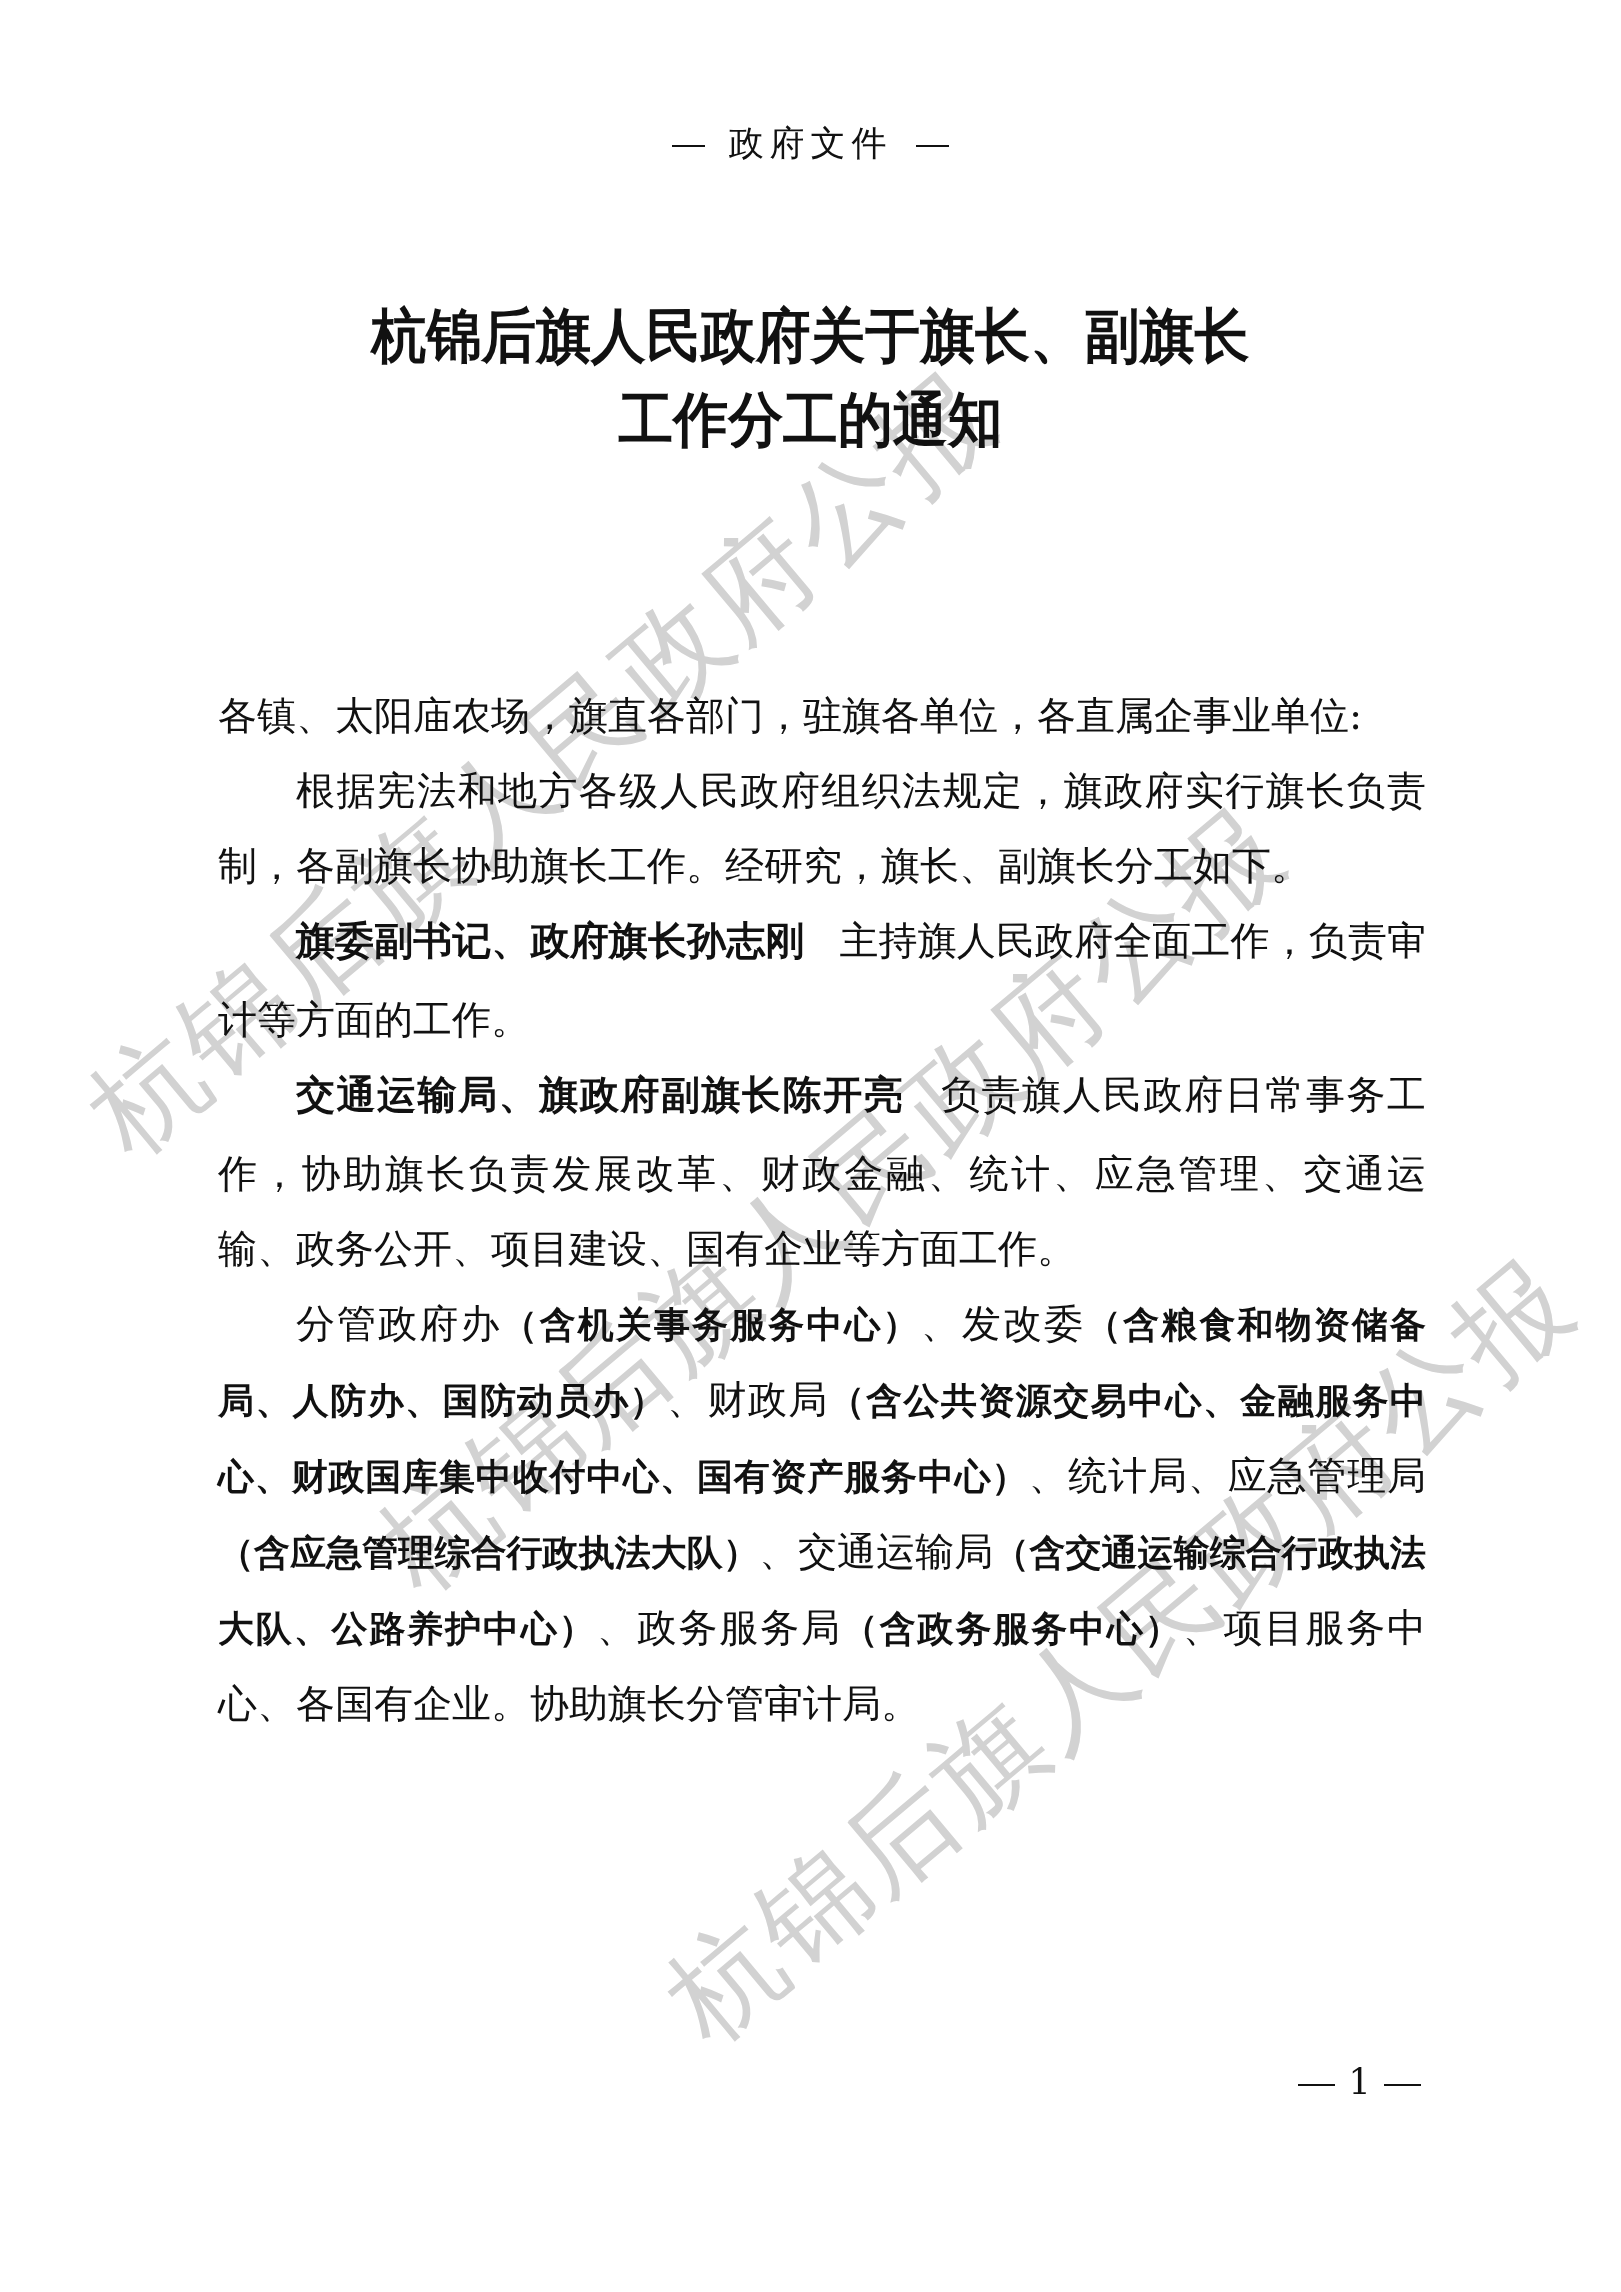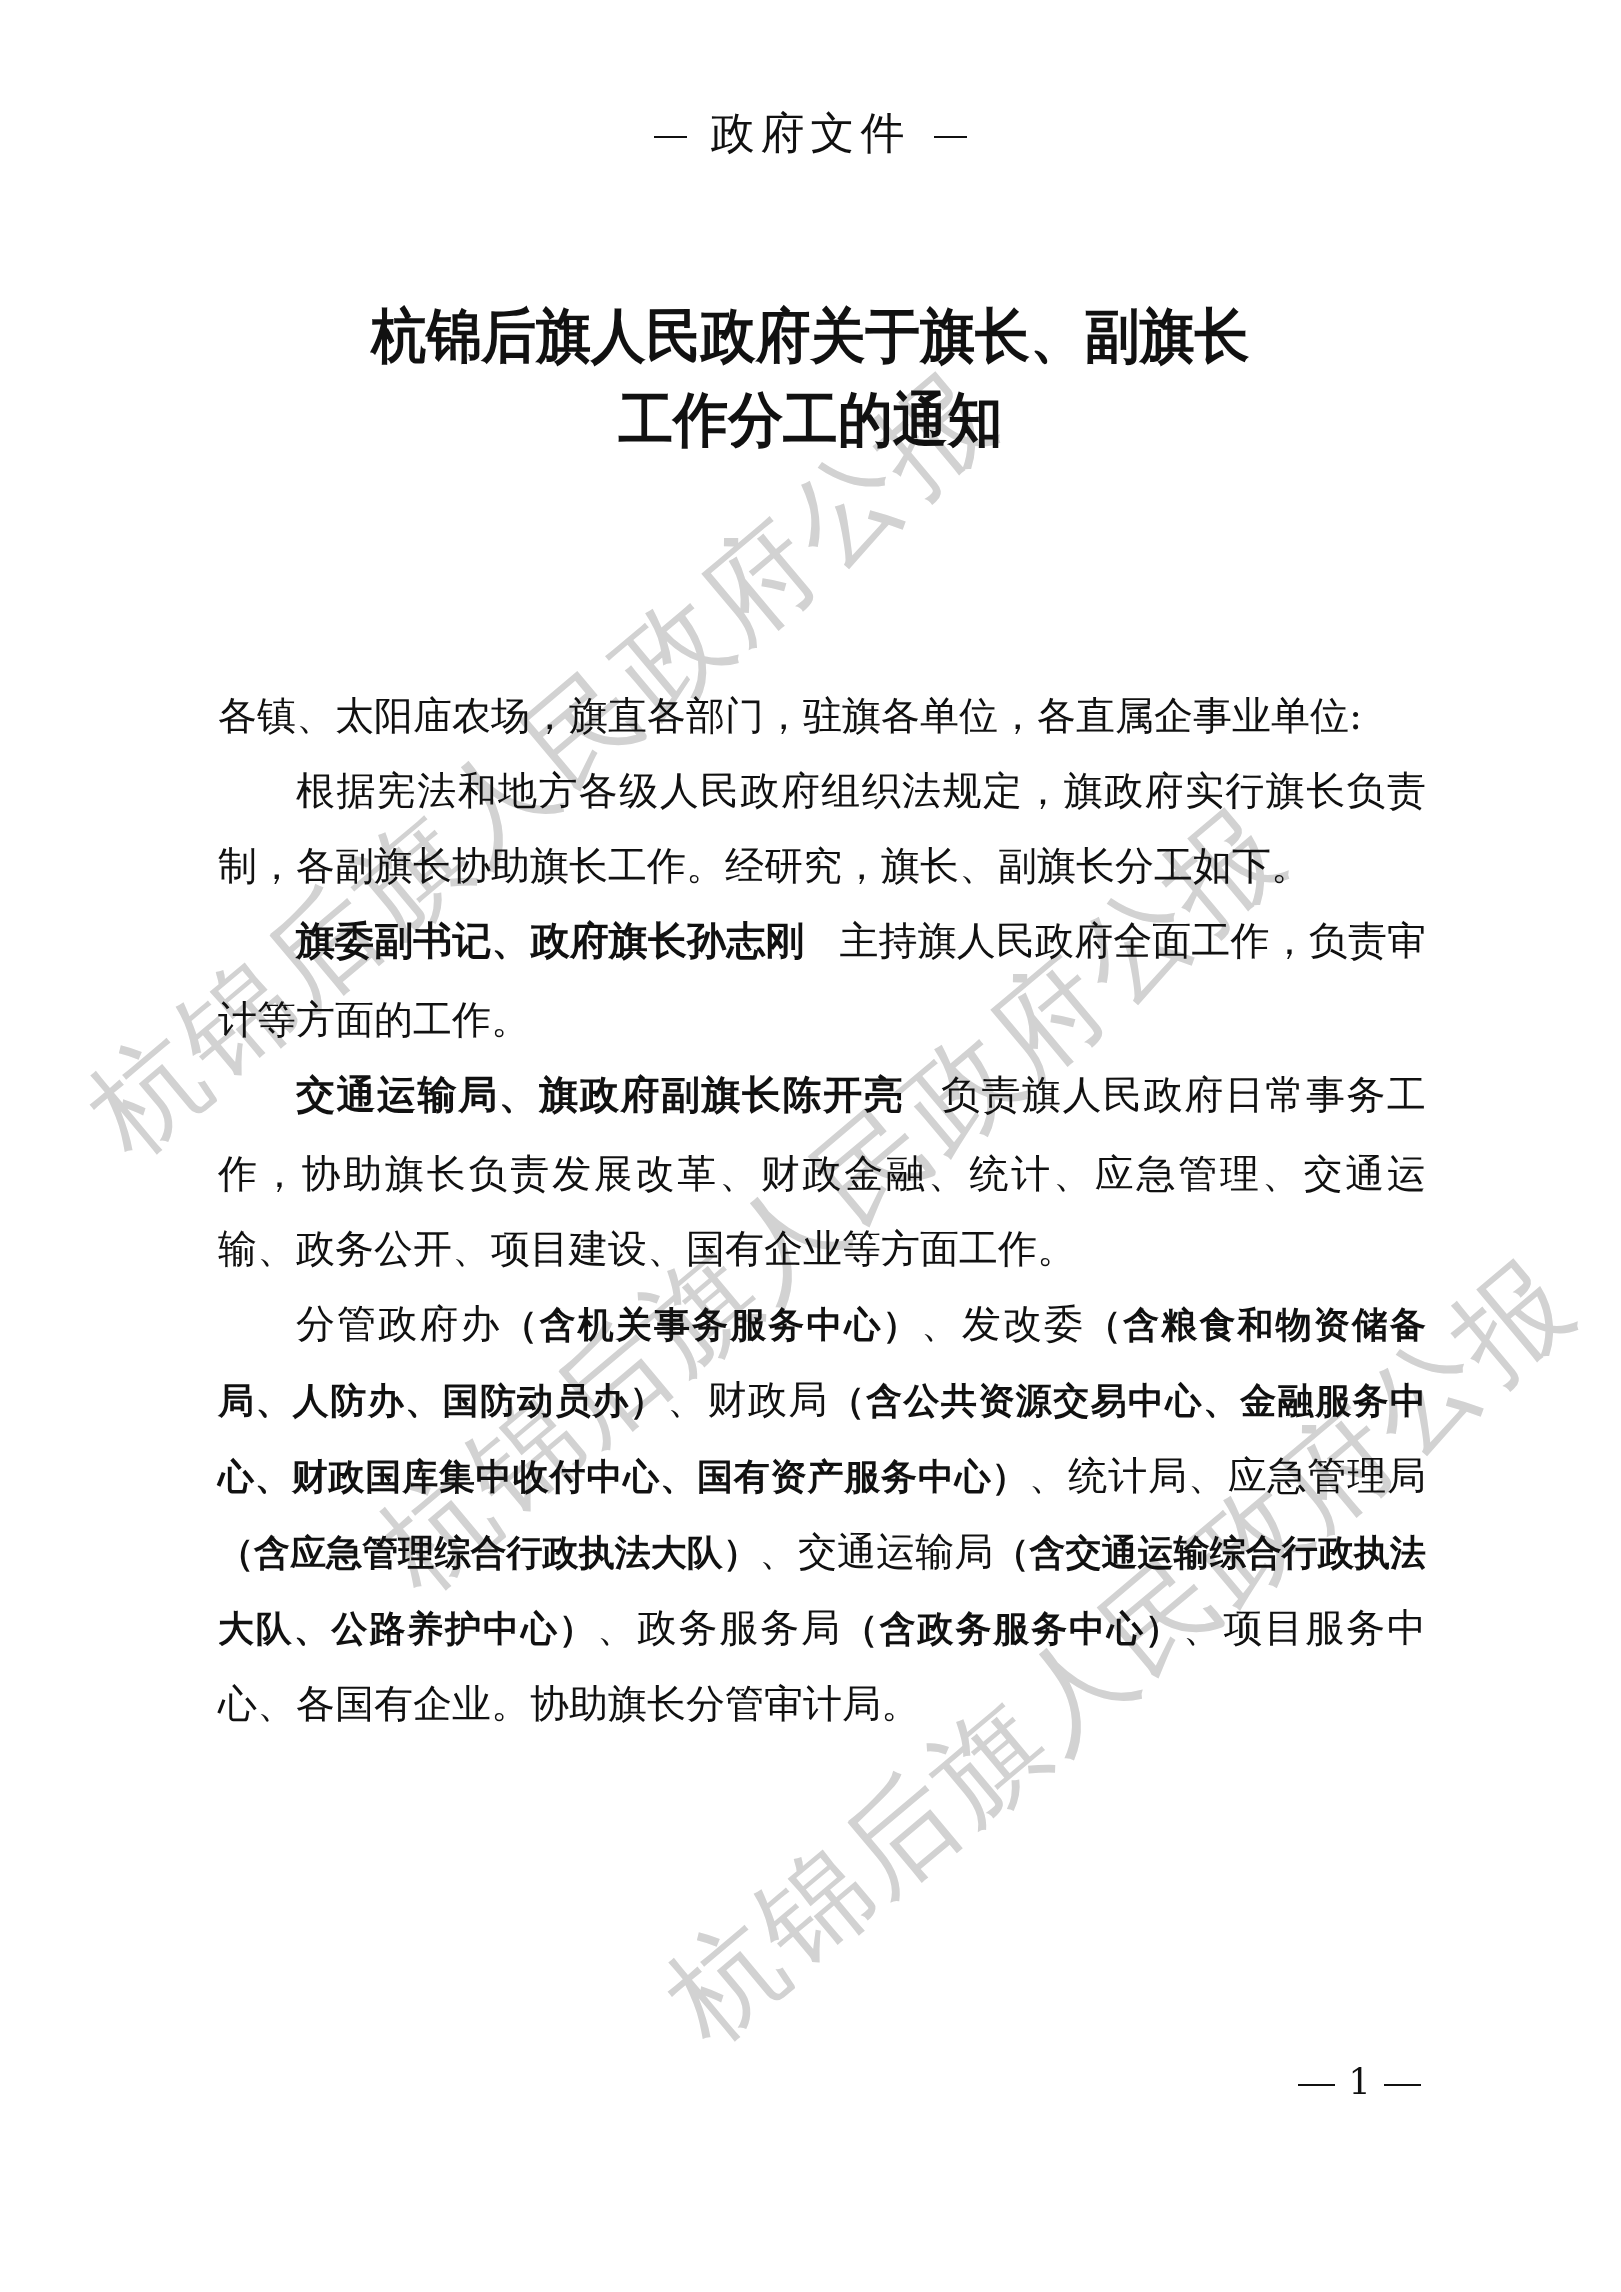--- a/index.html
+++ b/index.html
@@ -15,22 +15,22 @@
       font-size: 110px;
       letter-spacing: 3.9px;
       white-space: nowrap;
       transform-origin: left top;
       transform: rotate(-40deg);
       z-index: 1;
       pointer-events: none;
     }
     .content { position: absolute; inset: 0; z-index: 2; }
     .running-head {
-      position: absolute; top: 104px; left: 0; width: 100%;
-      text-align: center; font-size: 44px; letter-spacing: 5.9px;
+      position: absolute; top: 120px; left: 0; width: 100%;
+      text-align: center; font-size: 35px; letter-spacing: 5.9px;
     }
     .running-head .dash { display: inline-block; width: 33px; border-top: 2px solid #111; vertical-align: middle; margin: 0 23.5px; }
     .title {
       position: absolute; top: 294px; left: 0; width: 100%;
       text-align: center; font-weight: bold; font-size: 59px; line-height: 84px;
       font-family: "DejaVu Sans", "Liberation Sans", sans-serif;
       transform: scaleX(0.93);
     }
     .doc-number {
       position: absolute; top: 541px; left: 0; width: 100%;

